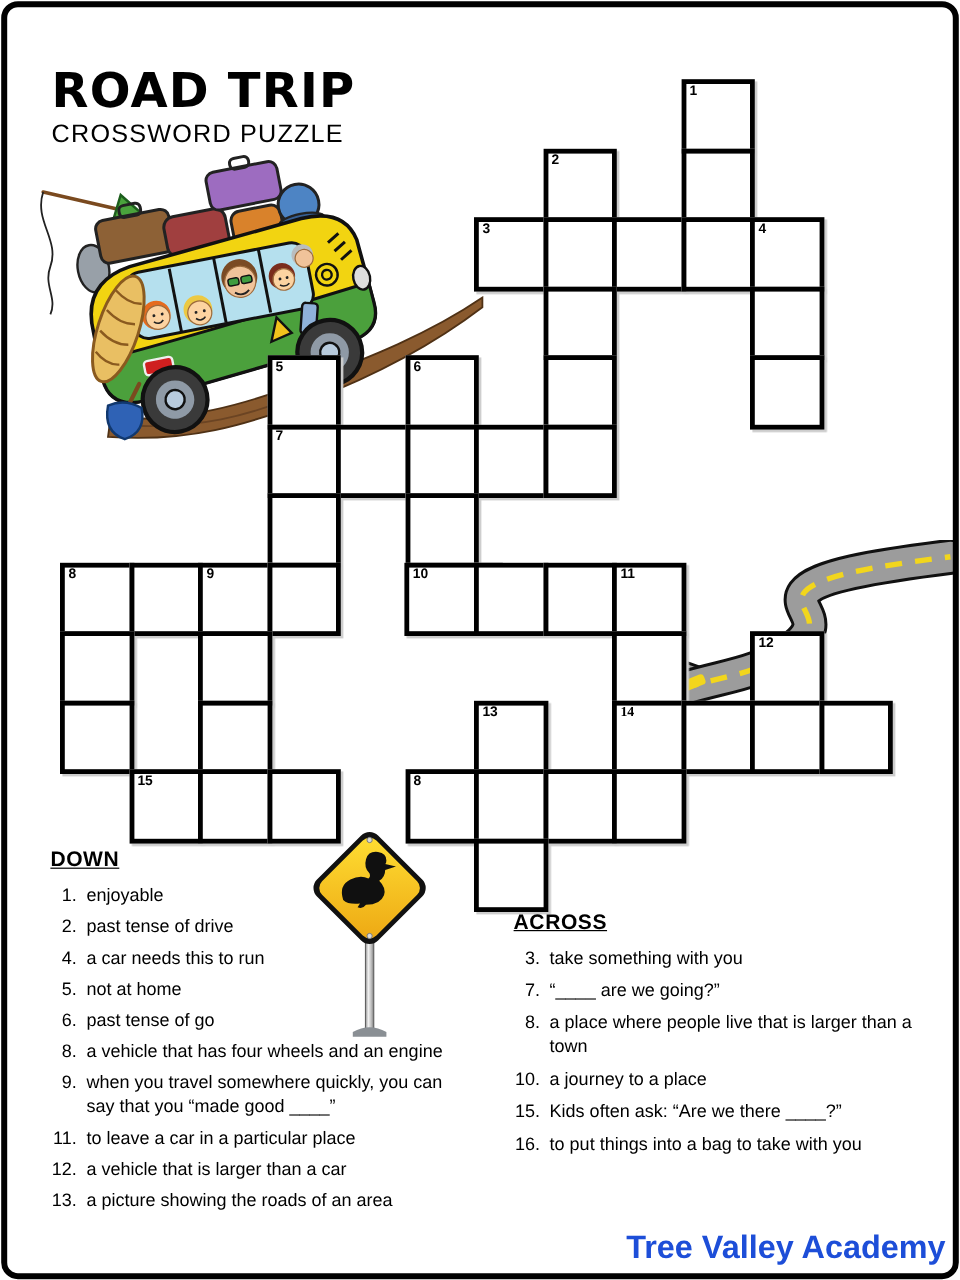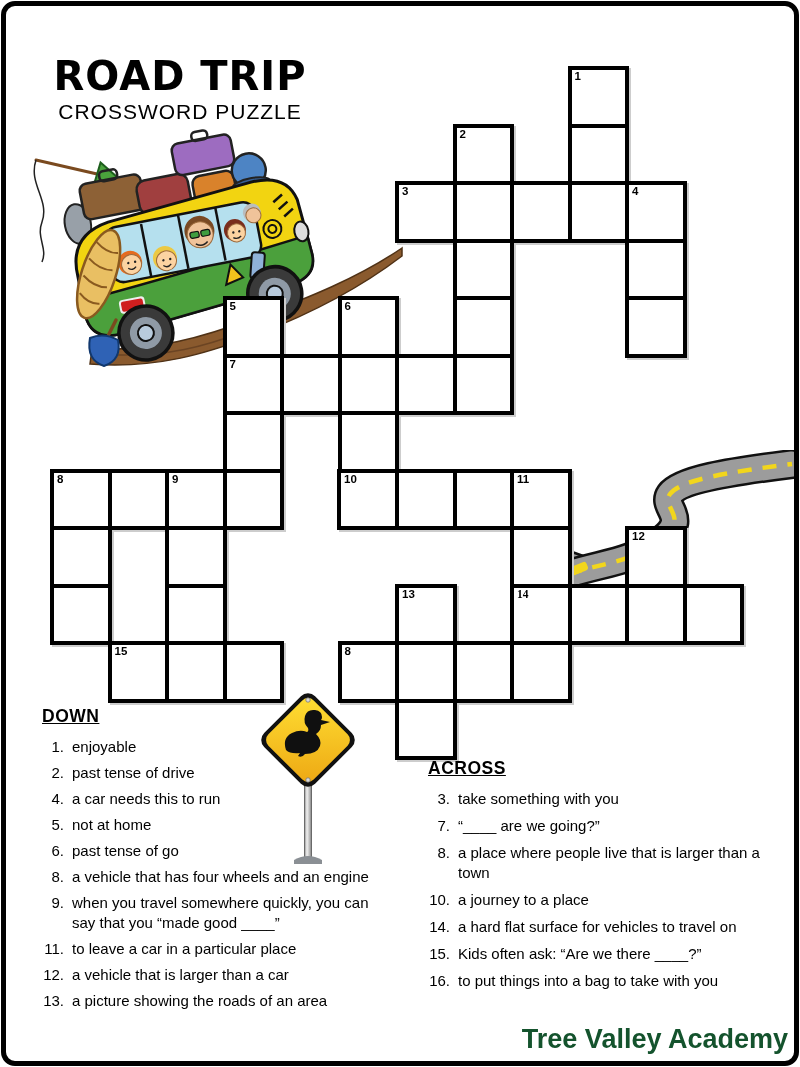--- a/index.html
+++ b/index.html
@@ -1,21 +1,21 @@
 <!DOCTYPE html>
 <html><head>
 <meta charset="utf-8">
 <style>
   html,body{margin:0;padding:0;background:#fff;}
   #page{position:relative;width:800px;height:1067px;background:#fff;overflow:hidden;
         font-family:"Liberation Sans",sans-serif;color:#000;}
   #frame{position:absolute;inset:1px;border:5px solid #000;border-radius:14px;z-index:6;pointer-events:none;}
 
   
-  #title-wrap{position:absolute;left:30px;top:54px;width:300px;text-align:center;z-index:3;}
+  #title-wrap{position:absolute;left:43px;top:54px;width:300px;text-align:left;z-index:3;}
   #page-title{margin:0;font-family:"DejaVu Sans",sans-serif;font-weight:800;font-size:40px;
               letter-spacing:1px;line-height:44px;}
   #page-subtitle{font-size:21px;letter-spacing:1px;margin-top:2px;}
 
   
   .art{position:absolute;z-index:1;}
   #grid{position:absolute;inset:0;z-index:2;filter:drop-shadow(2px 2px 0 #cdcdcd);}
   .cell{position:absolute;background:#fff;border:4px solid #000;box-sizing:border-box;}
   .cnum{position:absolute;top:0px;left:3px;font-size:11.5px;font-weight:700;line-height:13px;}
 
@@ -300,28 +300,24 @@
         </li>
         <li>
           <span class="n">8.</span>
           <span class="t">a place where people live that is larger than a town</span>
         </li>
         <li>
           <span class="n">10.</span>
           <span class="t">a journey to a place</span>
         </li>
         <li>
-          <span class="n">14.</span>
-          <span class="t">a hard flat surface for vehicles to travel on</span>
-        </li>
-        <li>
           <span class="n">15.</span>
           <span class="t">Kids often ask: “Are we there ____?”</span>
         </li>
         <li>
           <span class="n">16.</span>
           <span class="t">to put things into a bag to take with you</span>
         </li>
       </ol>
   </section>
 
-  <div id="credit" style="color: #14532d;">Tree Valley Academy</div>
+  <div id="credit" style="color: #1d4ed8;">Tree Valley Academy</div>
 </div>
 
 </body></html>

